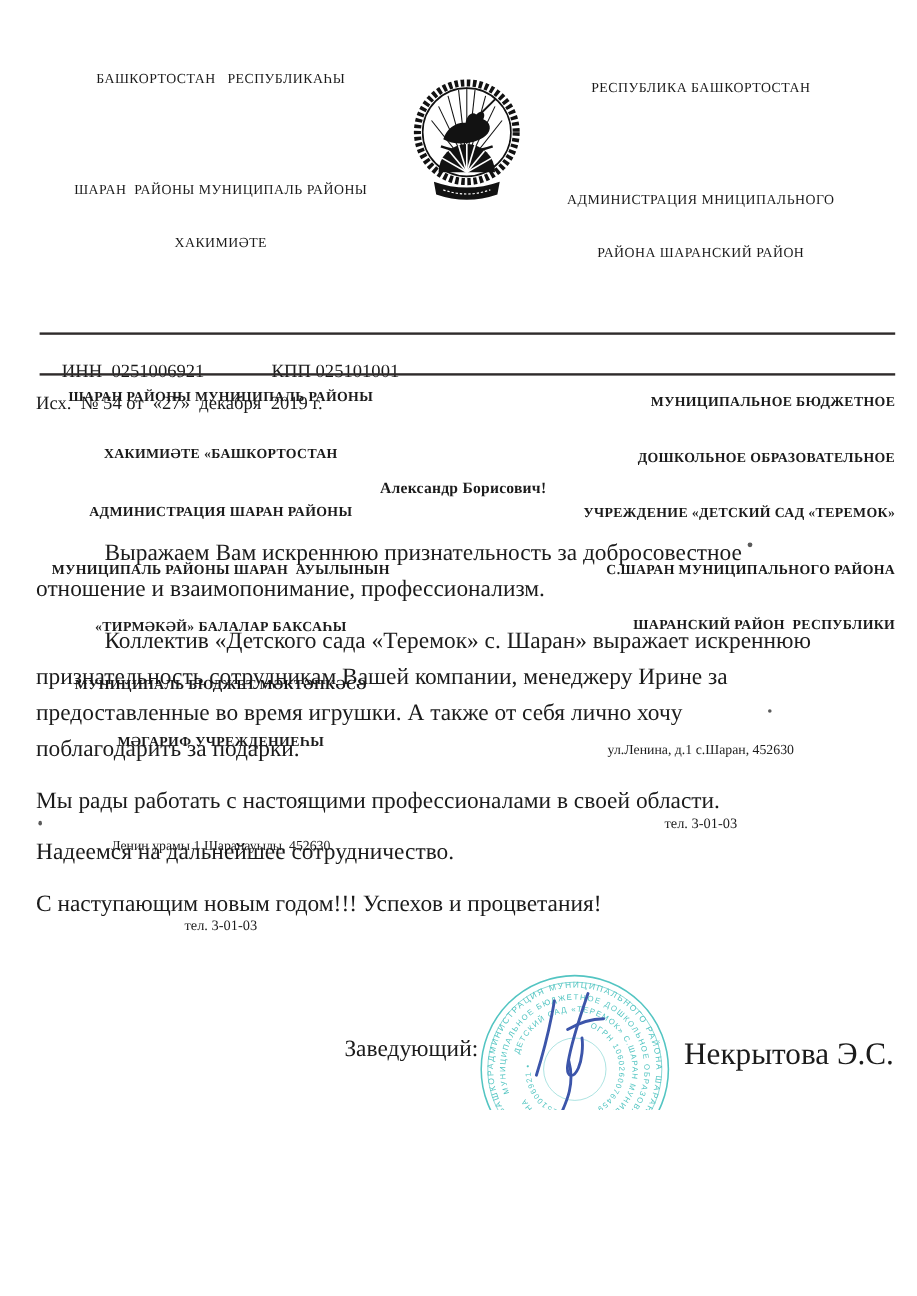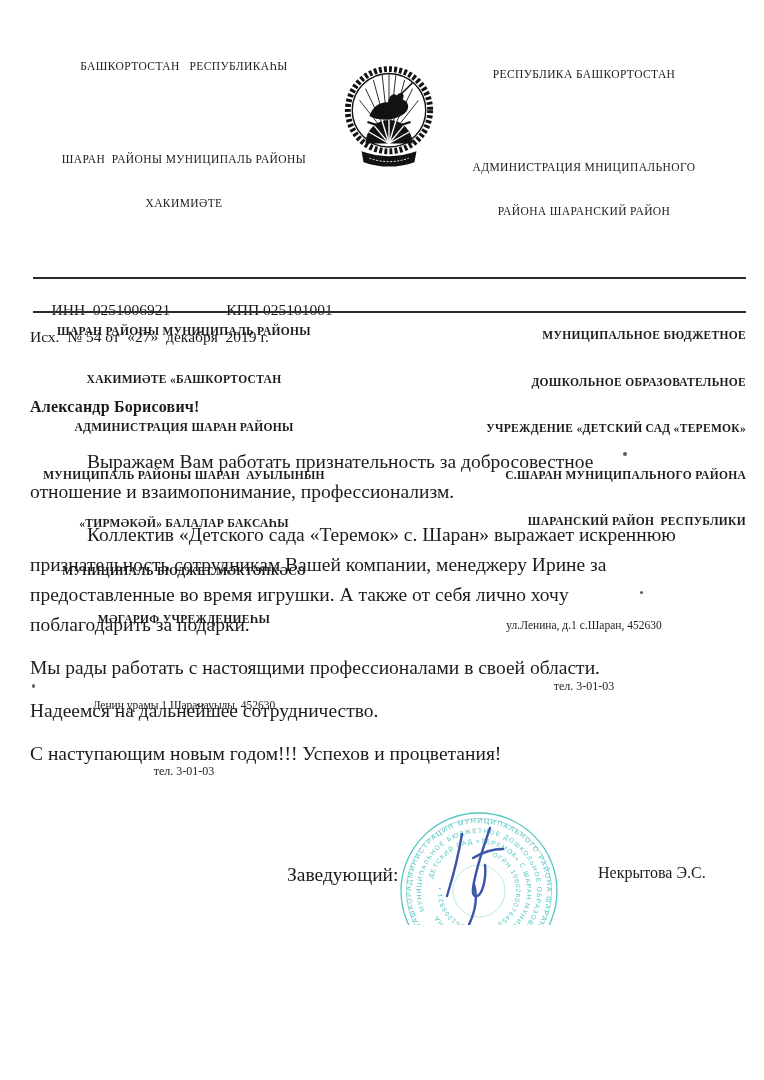--- a/index.html
+++ b/index.html
@@ -32,26 +32,26 @@
   .emblem{position:absolute;left:340px;top:60px;width:98px;height:120px;}
   
   .rule{position:absolute;left:33px;right:18px;height:2.4px;background:#2f2b2b;}
   .rule-1{top:277px;}
   .rule-2{top:311px;}
   .requisites{position:absolute;left:36px;top:283px;font-size:15.5px;white-space:pre-wrap;}
   .requisites .kpp{margin-left:56px;}
   .refline{position:absolute;left:30px;top:328px;font-size:15.5px;white-space:pre-wrap;}
   
   .body{position:absolute;left:30px;top:392px;width:712px;font-size:19.5px;line-height:30px;}
-  .salutation{text-align:left;font-weight:bold;font-size:16px;margin-bottom:25px;letter-spacing:.2px;}
+  .salutation{text-align:center;font-weight:bold;font-size:13px;margin-bottom:25px;letter-spacing:.2px;}
   .body p{white-space:pre-line;margin-bottom:13px;}
   .body p.indent{text-indent:57px;}
   
   .sig-role{position:absolute;left:287px;top:864px;font-size:19.5px;}
-  .sig-name{position:absolute;left:598px;top:864px;font-size:16px;}
+  .sig-name{position:absolute;left:570px;top:864px;font-size:26px;}
   .stamp{position:absolute;left:399px;top:811px;width:160px;height:160px;opacity:.92;}
   .stamp text{font-family:"Liberation Sans", sans-serif;fill:var(--stamp-color);}
   .ink{position:absolute;left:428px;top:822px;width:85px;height:140px;}
   .ink path{fill:none;stroke:var(--ink-color);stroke-width:2.4;stroke-linecap:round;}
   
   .speck{position:absolute;background:#5a5a5a;border-radius:50%;}
   .speck-1{left:623px;top:452px;width:4px;height:4px;}
   .speck-2{left:32px;top:684px;width:3px;height:4px;}
   .speck-3{left:640px;top:591px;width:3px;height:3px;}
 </style>
@@ -136,21 +136,21 @@
   <div class="rule rule-1"></div>
   <div class="requisites">
     <span class="inn">ИНН  0251006921</span><span class="kpp">КПП 025101001</span>
   </div>
   <div class="rule rule-2"></div>
 
   <div class="refline">Исх.  № 54 от  «27»  декабря  2019 г.</div>
 
   <div class="body">
     <div class="salutation">Александр Борисович!</div>
-    <p class="indent">Выражаем Вам работать признательность за добросовестное
+    <p class="indent">Выражаем Вам искреннюю признательность за добросовестное
 отношение и взаимопонимание, профессионализм.</p>
     <p class="indent">Коллектив «Детского сада «Теремок» с. Шаран» выражает искреннюю
 признательность сотрудникам Вашей компании, менеджеру Ирине за
 предоставленные во время игрушки. А также от себя лично хочу
 поблагодарить за подарки.</p>
     <p>Мы рады работать с настоящими профессионалами в своей области.</p>
     <p>Надеемся на дальнейшее сотрудничество.</p>
     <p>С наступающим новым годом!!! Успехов и процветания!</p>
   </div>
 

